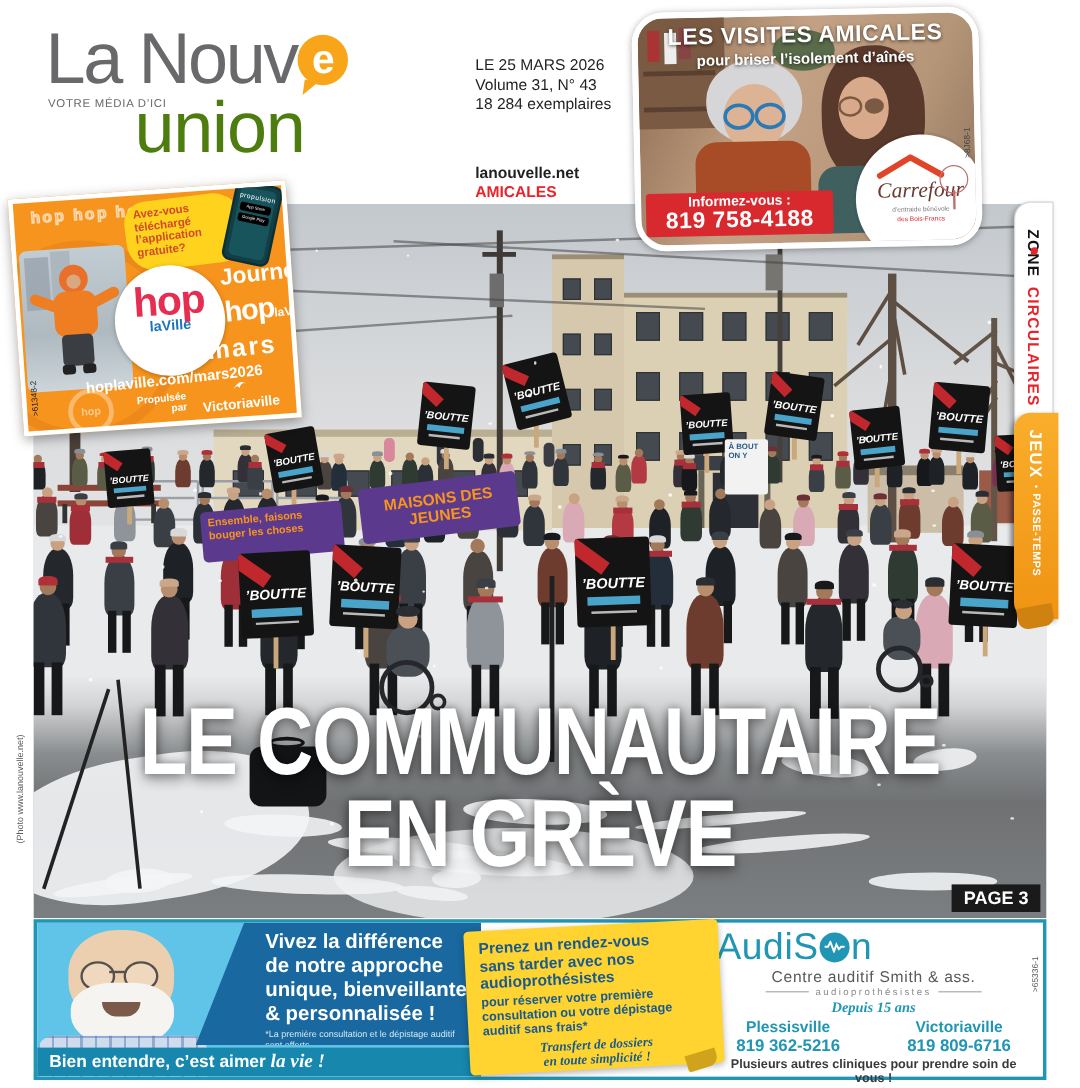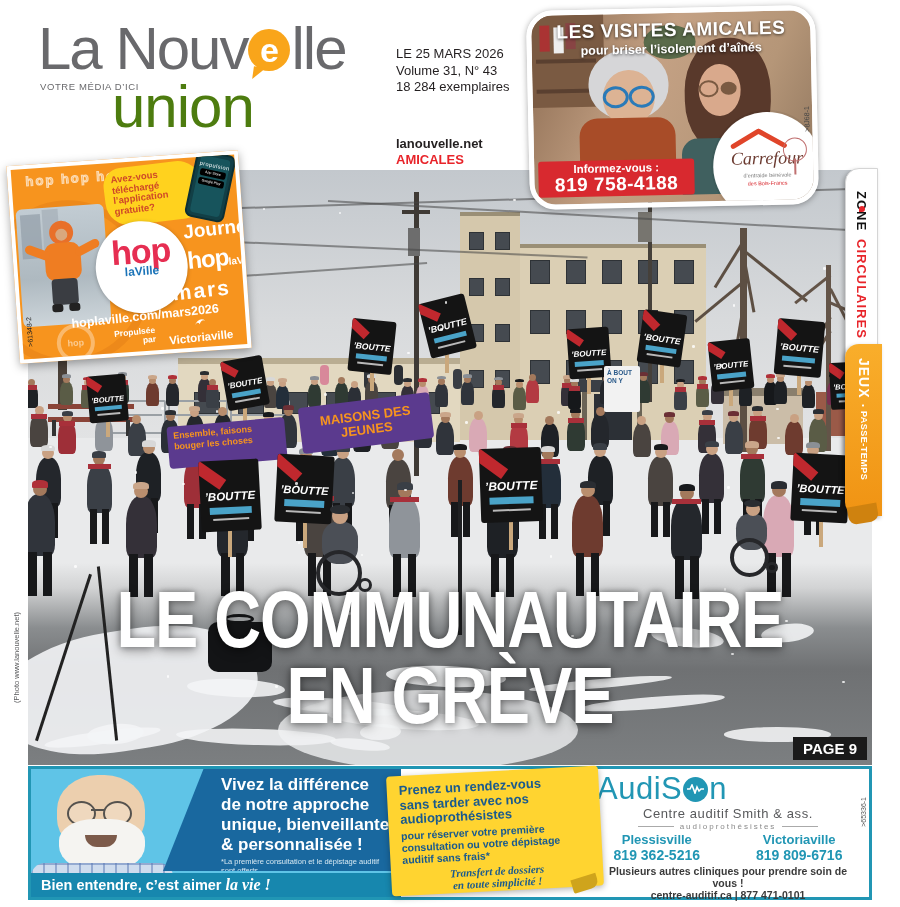--- a/index.html
+++ b/index.html
@@ -188,21 +188,21 @@
   
   .bwin{position:absolute;background:#454a50;border:1px solid #2e3236;box-sizing:border-box;}
   .fig,.dec{position:absolute;}
 </style>
 </head>
 <body>
 
 <div class="page">
 
   <header>
-    <div class="logo-line1"><span>La Nouv</span><span class="e-bubble"><span>e</span></span><span>lle</span></div>
+    <div class="logo-line1"><span>La Nouv</span><span class="e-bubble"><span>e</span></span></div>
     <div class="logo-tagline">VOTRE MÉDIA D’ICI</div>
     <div class="logo-line2">union</div>
     <div class="issue-info">
       <div>LE 25 MARS 2026</div>
       <div>Volume 31, N° 43</div>
       <div>18 284 exemplaires</div>
       <div class="site">lanouvelle.net</div>
       <div class="free">AMICALES</div>
     </div>
   </header>
@@ -849,21 +849,21 @@
         <div style="position: absolute; left: 310.662px; top: 41.9993px; width: 2.5px; height: 2.5px; background: rgba(255, 255, 255, 0.8); border-radius: 50%; z-index: 7;"></div>
         <div style="position: absolute; left: 814.406px; top: 510.531px; width: 2.5px; height: 2.5px; background: rgba(255, 255, 255, 0.8); border-radius: 50%; z-index: 7;"></div>
         <div style="position: absolute; left: 376.381px; top: 318.69px; width: 2.5px; height: 2.5px; background: rgba(255, 255, 255, 0.8); border-radius: 50%; z-index: 7;"></div>
         <div style="position: absolute; left: 674.56px; top: 8.52858px; width: 2.5px; height: 2.5px; background: rgba(255, 255, 255, 0.8); border-radius: 50%; z-index: 7;"></div>
         <div style="position: absolute; left: 77.2095px; top: 3.6455px; width: 2.5px; height: 2.5px; background: rgba(255, 255, 255, 0.8); border-radius: 50%; z-index: 7;"></div>
         <div style="position: absolute; left: 114.664px; top: 124.45px; width: 2.5px; height: 2.5px; background: rgba(255, 255, 255, 0.8); border-radius: 50%; z-index: 7;"></div>
         <div style="position: absolute; left: 699.316px; top: 316.325px; width: 2.5px; height: 2.5px; background: rgba(255, 255, 255, 0.8); border-radius: 50%; z-index: 7;"></div>
       </div>
     <div class="headline l1">LE COMMUNAUTAIRE</div>
     <div class="headline l2">EN GRÈVE</div>
-    <div class="page-ref">PAGE 9</div>
+    <div class="page-ref">PAGE 3</div>
   </div>
   <div class="credit">(Photo www.lanouvelle.net)</div>
 
   <div class="tab tab-circ">
     <span class="w1">ZONE</span>
     <span class="w2">CIRCULAIRES</span>
     <span class="pg">PAGE 13</span>
   </div>
   <div class="tab tab-jeux">
     <span class="w1">JEUX</span>
@@ -909,20 +909,21 @@
             </svg>
         </span>
         <span>n</span>
       </div>
       <div class="aud-name">Centre auditif Smith &amp; ass.</div>
       <div class="aud-prof">
         <span class="dash"></span>
           <span class="t">audioprothésistes</span>
           <span class="dash"></span>
       </div>
+      <div class="aud-since">Depuis 15 ans</div>
       <div class="aud-locs">
         <div>
           <div class="city">Plessisville</div>
           <div class="tel">819 362-5216</div>
         </div>
         <div>
           <div class="city">Victoriaville</div>
           <div class="tel">819 809-6716</div>
         </div>
       </div>

